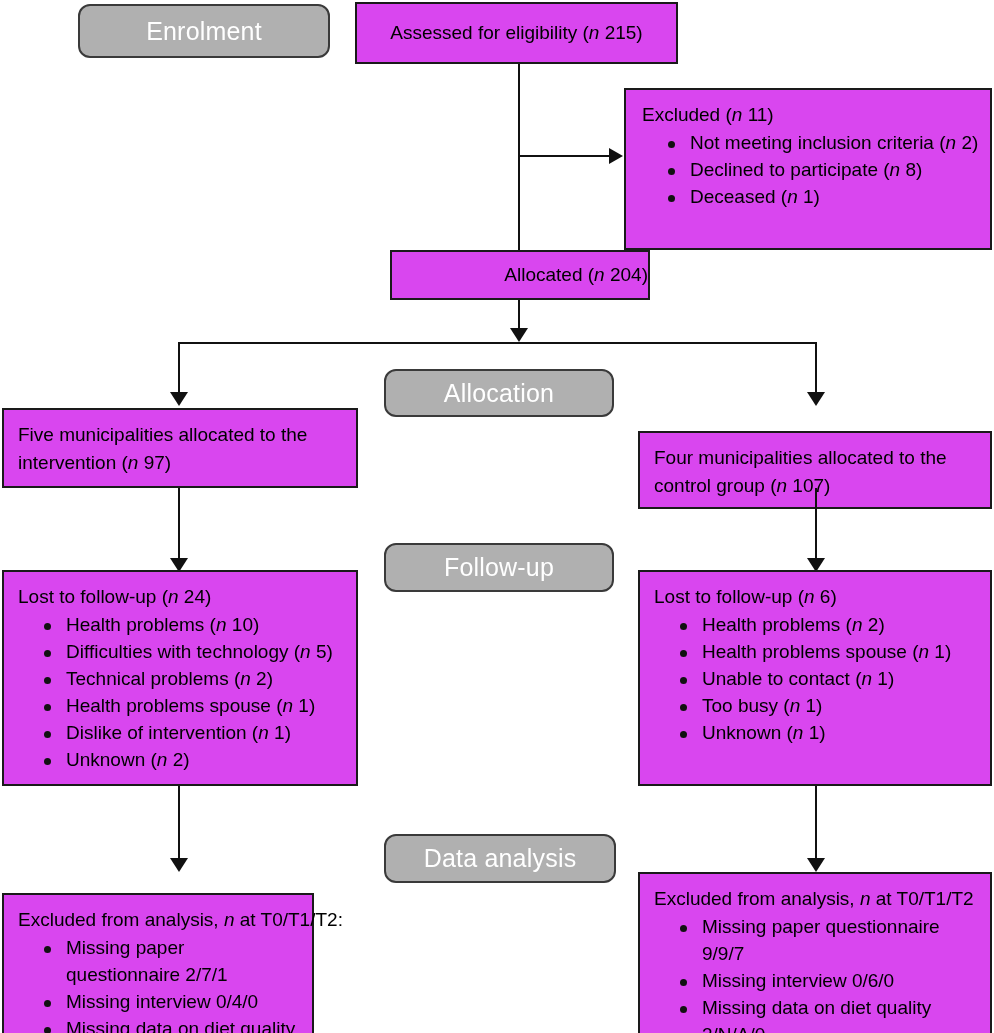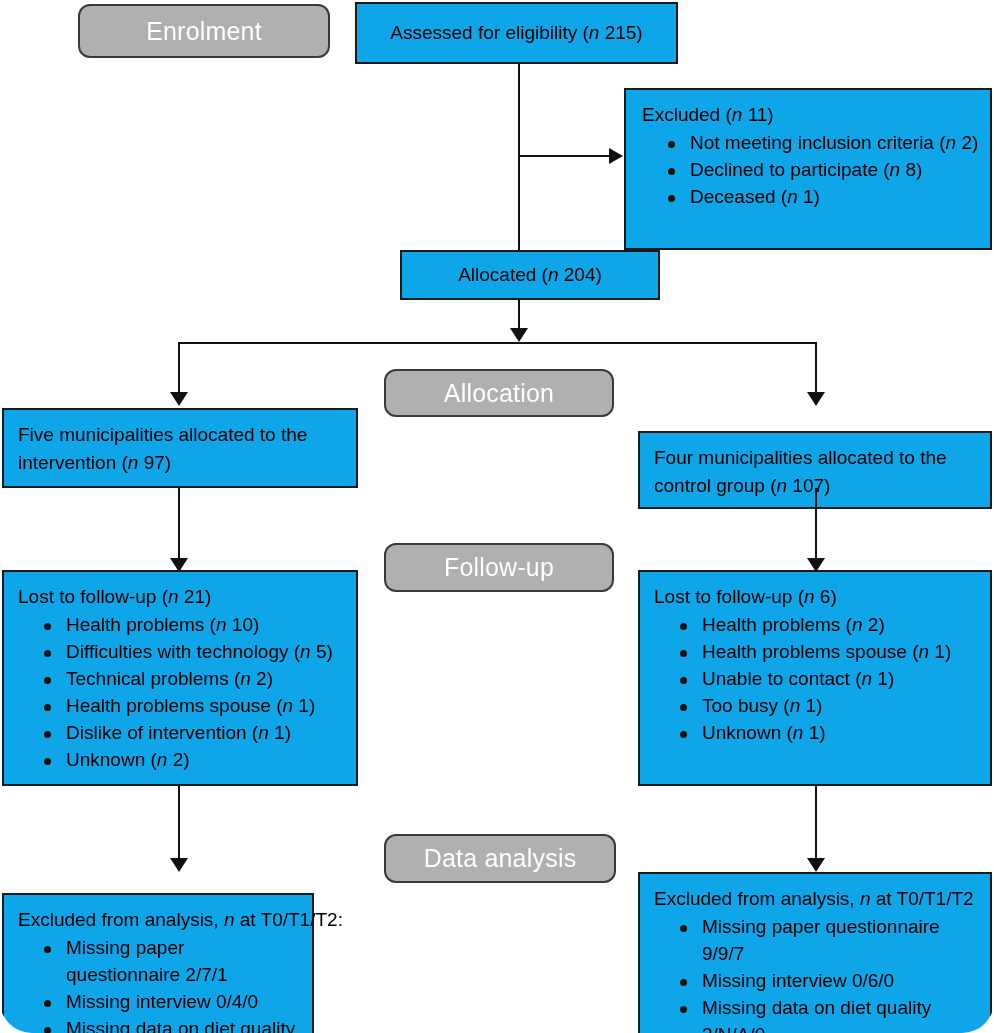--- a/index.html
+++ b/index.html
@@ -8,40 +8,39 @@
     background: #ffffff;
   }
   #canvas {
     position: relative;
     width: 994px;
     height: 1033px;
     background: #ffffff;
     font-family: "Liberation Sans", sans-serif;
     color: #000000;
     overflow: hidden;
-    border-radius: 32px;
   }
   
   .stage-pill {
     position: absolute;
     background: #b0b0b0;
     border: 2px solid #3a3a3a;
     border-radius: 12px;
     box-sizing: border-box;
     display: flex;
     align-items: center;
     justify-content: center;
     color: #ffffff;
     font-size: 25px;
     letter-spacing: 0.2px;
   }
   
   .node-box {
     position: absolute;
-    background: #0ea5e9;
+    background: #d946ef;
     border: 2px solid #1a1a1a;
     box-sizing: border-box;
     padding: 12px 10px 10px 14px;
     font-size: 19px;
     line-height: 1.38;
   }
   .node-box.centered {
     display: flex;
     align-items: center;
     justify-content: center;
@@ -136,21 +135,21 @@
 
   <div class="node-box" style="left:624px; top:88px; width:368px; height:162px;padding-left:16px;">
     <span class="node-title"><span>Excluded (</span><span class="ital">n</span><span> 11)</span></span>
     <ul class="bullets">
       <li><span>Not meeting inclusion criteria (</span><span class="ital">n</span><span> 2)</span></li>
       <li><span>Declined to participate (</span><span class="ital">n</span><span> 8)</span></li>
       <li><span>Deceased (</span><span class="ital">n</span><span> 1)</span></li>
     </ul>
   </div>
 
-  <div class="node-box centered" style="left:400px; top:250px; width:260px; height:50px;">
+  <div class="node-box centered" style="left:390px; top:250px; width:260px; height:50px;justify-content:flex-end;">
     <span><span>Allocated (</span><span class="ital">n</span><span> 204)</span></span>
   </div>
 
   <div class="vline" style="left:518px; top:300px; height:30px;"></div>
   <div class="arrow-down" style="left:510px; top:328px;"></div>
   <div class="hline" style="left:178px; top:342px; width:639px;"></div>
 
   <div class="vline" style="left:178px; top:342px; height:52px;"></div>
   <div class="arrow-down" style="left:170px; top:392px;"></div>
 
@@ -167,21 +166,21 @@
     <span><span>control group (</span><span class="ital">n</span><span> 107)</span></span>
   </div>
 
   <div class="vline" style="left:178px; top:488px; height:74px;"></div>
   <div class="arrow-down" style="left:170px; top:558px;"></div>
 
   <div class="vline" style="left:815px; top:488px; height:74px;"></div>
   <div class="arrow-down" style="left:807px; top:558px;"></div>
 
   <div class="node-box" style="left:2px; top:570px; width:356px; height:216px;">
-    <span class="node-title"><span>Lost to follow-up (</span><span class="ital">n</span><span> 21)</span></span>
+    <span class="node-title"><span>Lost to follow-up (</span><span class="ital">n</span><span> 24)</span></span>
     <ul class="bullets">
       <li><span>Health problems (</span><span class="ital">n</span><span> 10)</span></li>
       <li><span>Difficulties with technology (</span><span class="ital">n</span><span> 5)</span></li>
       <li><span>Technical problems (</span><span class="ital">n</span><span> 2)</span></li>
       <li><span>Health problems spouse (</span><span class="ital">n</span><span> 1)</span></li>
       <li><span>Dislike of intervention (</span><span class="ital">n</span><span> 1)</span></li>
       <li><span>Unknown (</span><span class="ital">n</span><span> 2)</span></li>
     </ul>
   </div>
 

